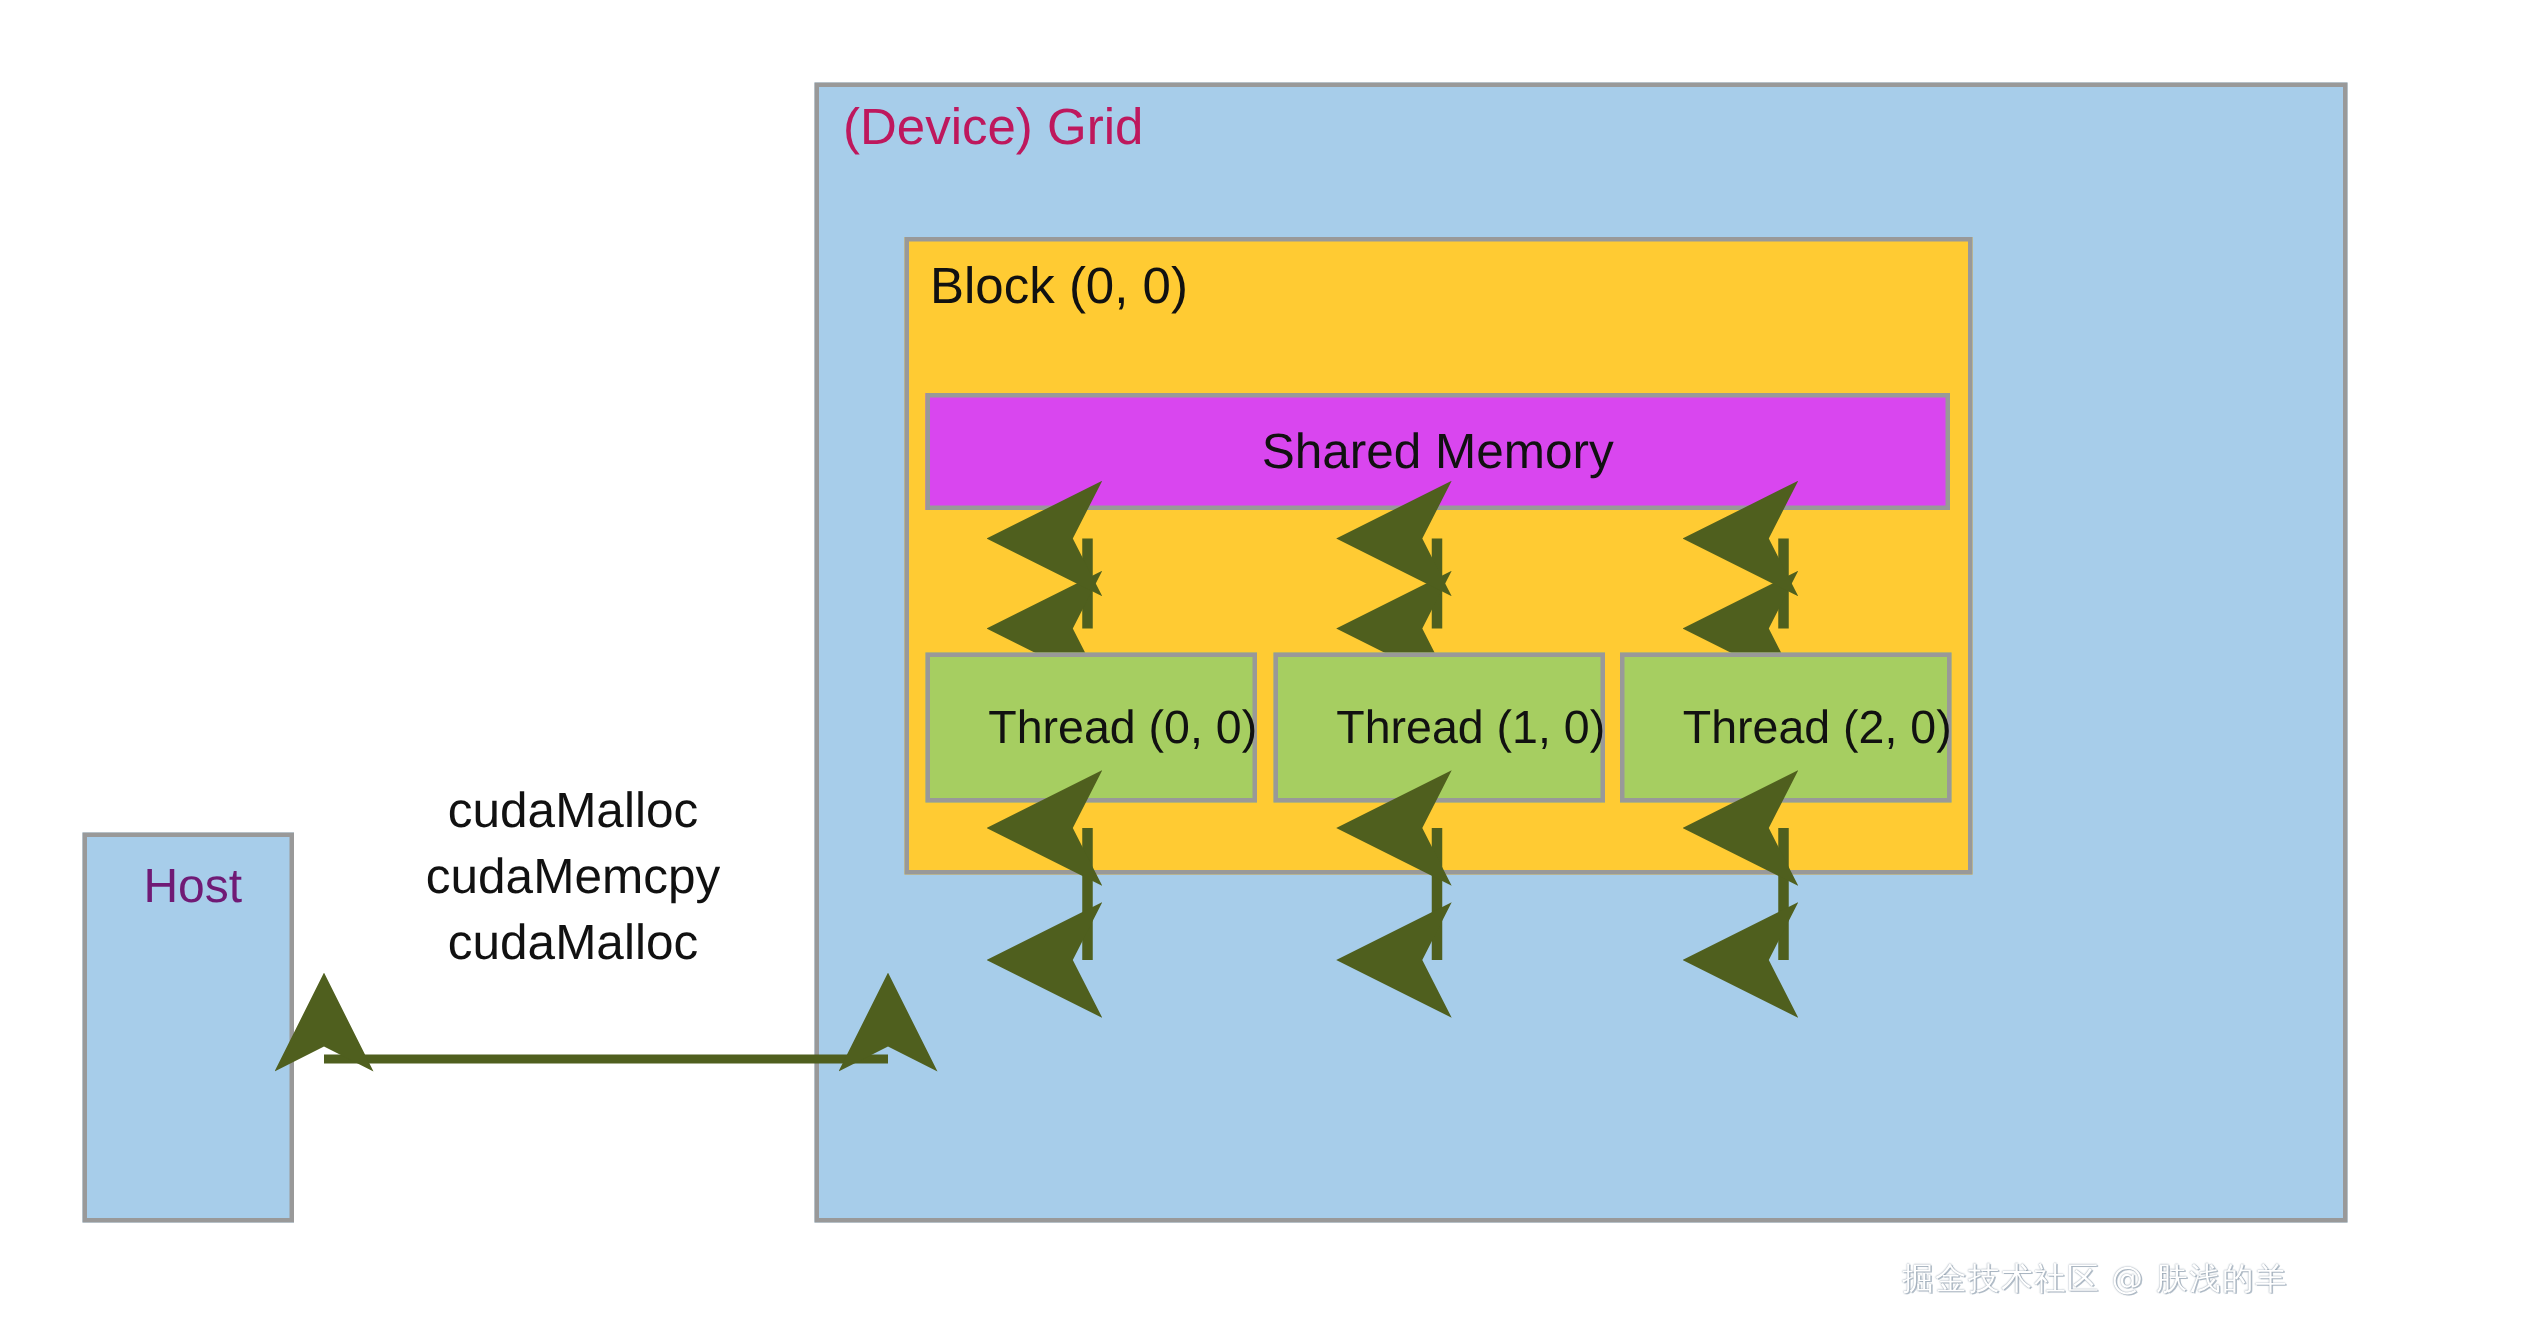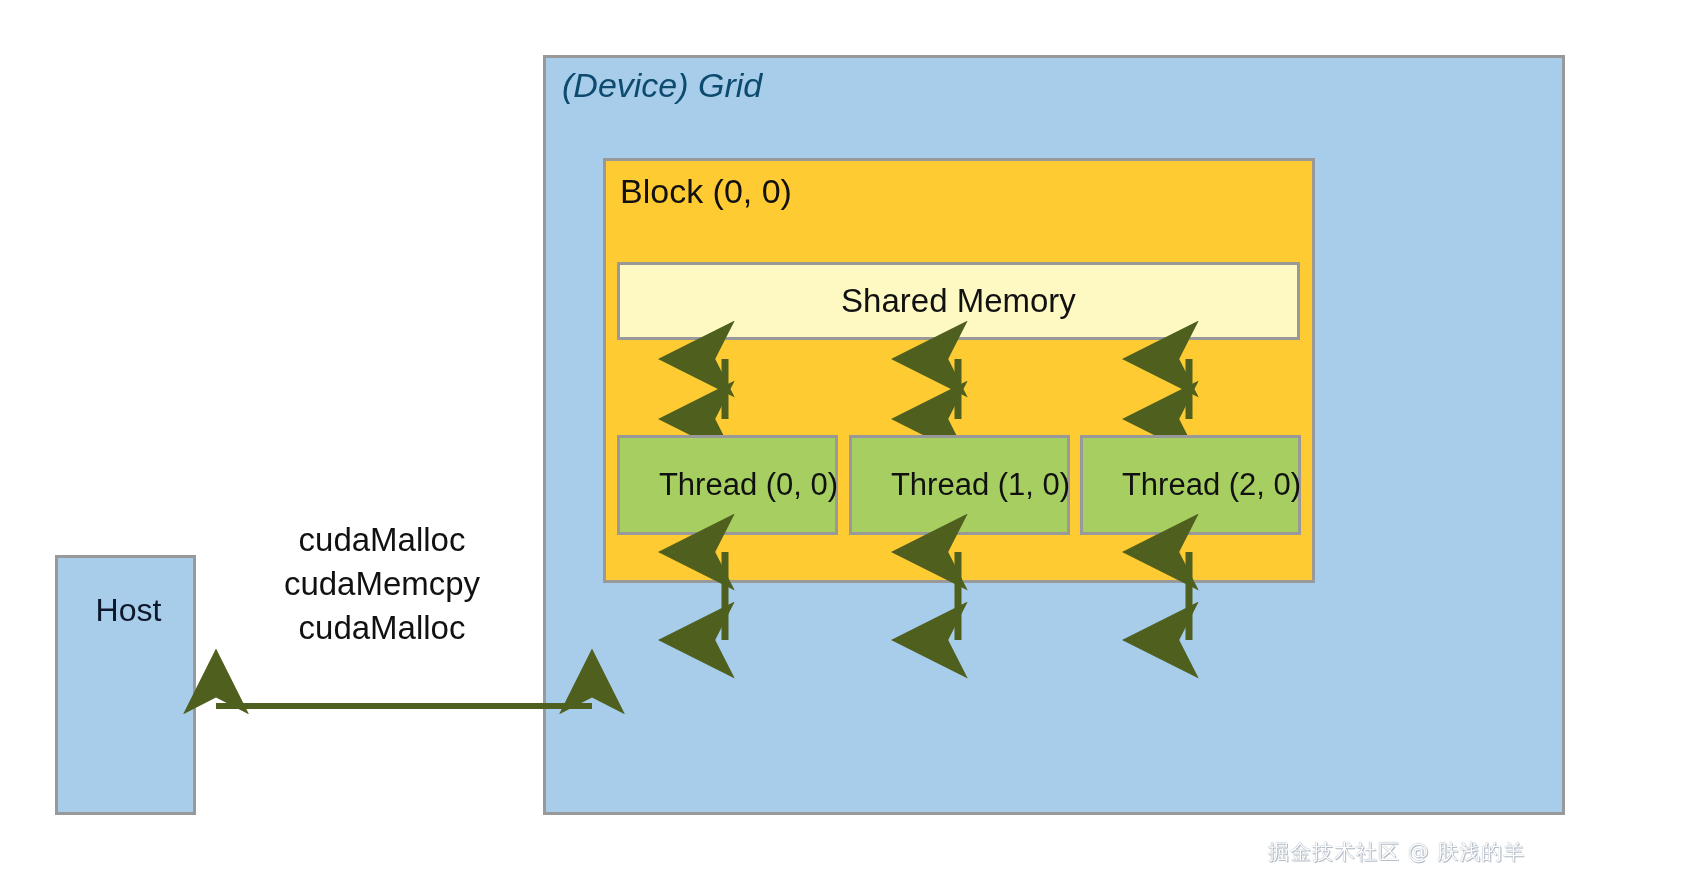--- a/index.html
+++ b/index.html
@@ -14,37 +14,37 @@
 
   .box{position:absolute;box-sizing:border-box;border:3px solid #999999;}
 
   
   #grid-box{
     left:543px;top:55px;width:1022px;height:760px;
     background:#A7CDEA;
   }
   #grid-label{
     position:absolute;left:562px;top:66px;
-    font-size:34px;color:#0c4a6e;white-space:nowrap;font-style:italic;
+    font-size:34px;color:#be185d;white-space:nowrap;
   }
 
   
   #block-box{
     left:603px;top:158px;width:712px;height:425px;
     background:#FFCB33;
   }
   #block-label{
     position:absolute;left:620px;top:172px;
     font-size:34px;color:#111111;white-space:nowrap;
   }
 
   
   #shared-mem-box{
     left:617px;top:262px;width:683px;height:78px;
-    background:#fef9c3;
+    background:#d946ef;
     display:flex;align-items:center;justify-content:center;
   }
   #shared-mem-box .lbl{font-size:33px;color:#111111;}
 
   
   .thread-box{
     top:435px;width:221px;height:100px;
     background:#A6CE61;
     display:flex;align-items:center;justify-content:center;padding-left:42px;
   }
@@ -61,21 +61,21 @@
   }
   #global-mem-box .lbl{font-size:33px;color:#111111;padding-left:20px;}
 
   
   #host-box{
     left:55px;top:555px;width:141px;height:260px;
     background:#A7CDEA;
   }
   #host-label{
     position:absolute;left:0;top:14px;width:141px;
-    text-align:center;font-size:32px;color:#0f172a;margin-top:20px;
+    text-align:center;font-size:32px;color:#701a75;
   }
 
   
   #cuda-api{
     position:absolute;left:258px;top:518px;width:248px;
     text-align:center;
     font-size:33px;line-height:1.33;color:#111111;
   }
   #cuda-api div{white-space:nowrap;}
 

